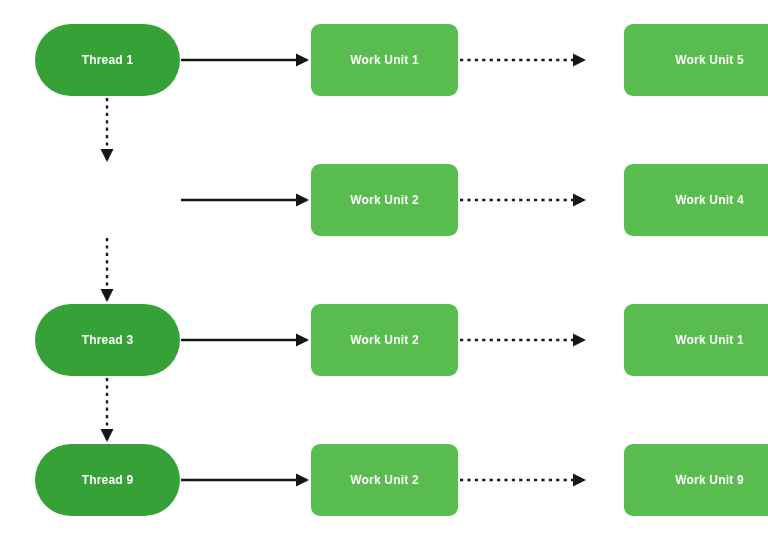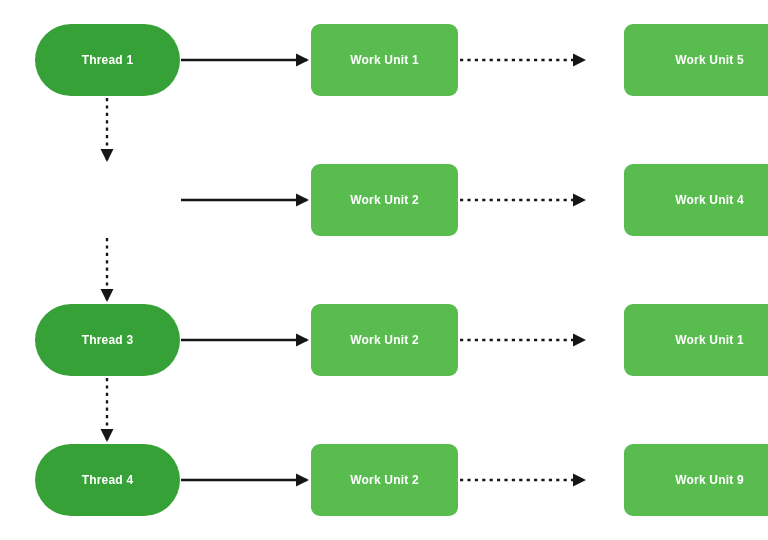--- a/index.html
+++ b/index.html
@@ -91,21 +91,21 @@
     <line class="dashed" x1="107" y1="378" x2="107" y2="440" marker-end="url(#arrowhead)"></line>
   </svg>
 
   <div class="node pill row1">
     <span class="node-label">Thread 1</span>
   </div>
   <div class="node pill row3">
     <span class="node-label">Thread 3</span>
   </div>
   <div class="node pill row4">
-    <span class="node-label">Thread 4</span>
+    <span class="node-label">Thread 9</span>
   </div>
 
   <div class="node workbox col2 row1">
     <span class="node-label">Work Unit 1</span>
   </div>
   <div class="node workbox col2 row2">
     <span class="node-label">Work Unit 2</span>
   </div>
   <div class="node workbox col2 row3">
     <span class="node-label">Work Unit 2</span>

